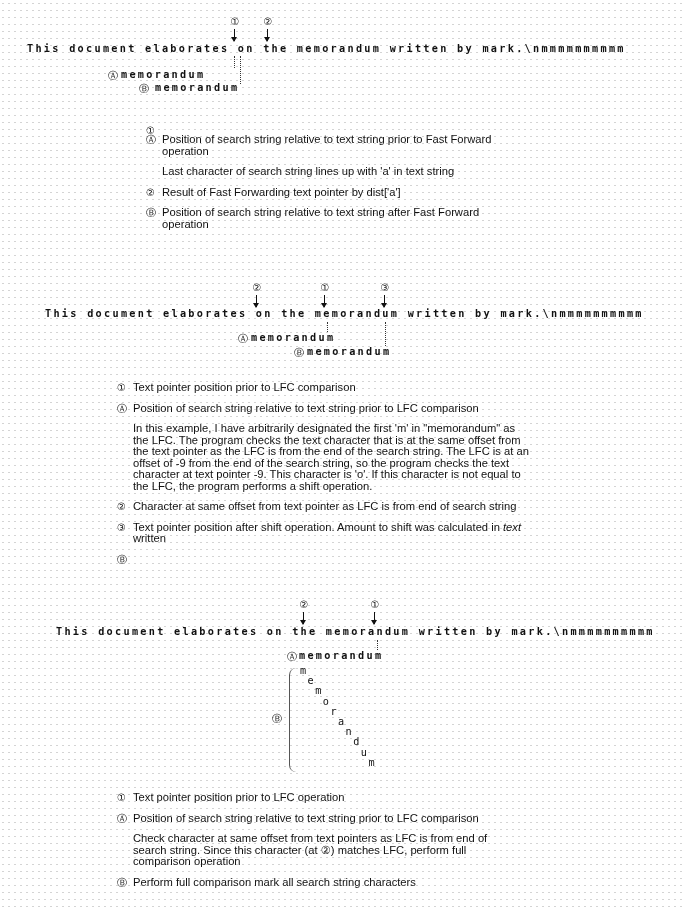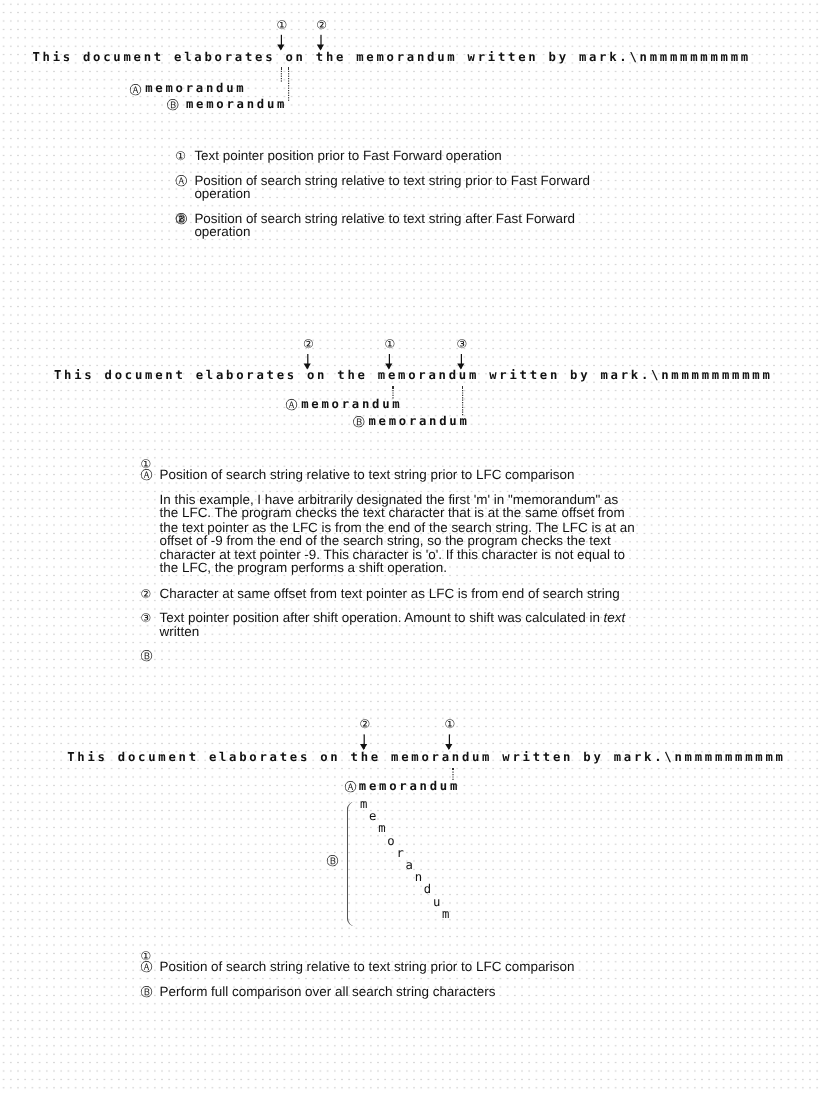--- a/index.html
+++ b/index.html
@@ -90,23 +90,24 @@
   <span class="marker" style="left:106px;top:71px;">Ⓐ</span>
   <div class="mono" style="left:121px;top:69px;">memorandum</div>
 
   <div class="dots" style="left:240px;top:56px;height:28px;"></div>
 
   <span class="marker" style="left:137px;top:84px;">Ⓑ</span>
   <div class="mono" style="left:155px;top:82px;">memorandum</div>
 </div>
 
 <div class="legend" style="left:146px;top:125px;width:360px;">
-  <div class="item"><span class="sym">①</span><span>Text pointer position prior to Fast Forward operation</span></div>
+  <div class="item"><span class="sym">①</span></div>
   <div class="item" style="width:330px"><span class="sym">Ⓐ</span><span>Position of search string relative to text string prior to Fast Forward operation</span></div>
-  <div class="item"><span class="sym">②</span></div>
+  <div class="note">Last character of search string lines up with 'a' in text string</div>
+  <div class="item"><span class="sym">②</span><span>Result of Fast Forwarding text pointer by dist['a']</span></div>
   <div class="item" style="width:330px"><span class="sym">Ⓑ</span><span>Position of search string relative to text string after Fast Forward operation</span></div>
 </div>
 
 <div>
   <span class="marker" style="left:250px;top:283px;">②</span>
   <span class="marker" style="left:318px;top:283px;">①</span>
   <span class="marker" style="left:378px;top:283px;">③</span>
   <div class="arrow" style="left:256px;top:295px;height:12px;"></div>
   <div class="arrow" style="left:324px;top:295px;height:12px;"></div>
   <div class="arrow" style="left:384px;top:295px;height:12px;"></div>
@@ -117,21 +118,21 @@
   <div class="dots" style="left:385px;top:322px;height:24px;"></div>
 
   <span class="marker" style="left:236px;top:334px;">Ⓐ</span>
   <div class="mono" style="left:251px;top:332px;">memorandum</div>
 
   <span class="marker" style="left:292px;top:348px;">Ⓑ</span>
   <div class="mono" style="left:307px;top:346px;">memorandum</div>
 </div>
 
 <div class="legend" style="left:117px;top:382px;width:400px;">
-  <div class="item"><span class="sym">①</span></div>
+  <div class="item"><span class="sym">①</span><span>Text pointer position prior to LFC comparison</span></div>
   <div class="item"><span class="sym">Ⓐ</span><span>Position of search string relative to text string prior to LFC comparison</span></div>
   <div class="note" style="width:396px">In this example, I have arbitrarily designated the first 'm' in "memorandum" as the LFC. The program checks the text character that is at the same offset from the text pointer as the LFC is from the end of the search string. The LFC is at an offset of -9 from the end of the search string, so the program checks the text character at text pointer -9. This character is 'o'. If this character is not equal to the LFC, the program performs a shift operation.</div>
   <div class="item"><span class="sym">②</span><span>Character at same offset from text pointer as LFC is from end of search string</span></div>
   <div class="item" style="width:400px"><span class="sym">③</span><span>Text pointer position after shift operation. Amount to shift was calculated in </span><i>text</i><span> written</span></div>
   <div class="item"><span class="sym">Ⓑ</span></div>
 </div>
 
 <div>
   <span class="marker" style="left:297px;top:600px;">②</span>
   <span class="marker" style="left:368px;top:600px;">①</span>
@@ -156,16 +157,17 @@
       <span class="vchar" style="left: 330.4px; top: 706.8px;">r</span>
       <span class="vchar" style="left: 338px; top: 717px;">a</span>
       <span class="vchar" style="left: 345.6px; top: 727.2px;">n</span>
       <span class="vchar" style="left: 353.2px; top: 737.4px;">d</span>
       <span class="vchar" style="left: 360.8px; top: 747.6px;">u</span>
       <span class="vchar" style="left: 368.4px; top: 757.8px;">m</span>
     </div>
 </div>
 
 <div class="legend" style="left:117px;top:792px;width:380px;">
-  <div class="item"><span class="sym">①</span></div>
+  <div class="item"><span class="sym">①</span><span>Text pointer position prior to LFC operation</span></div>
   <div class="item"><span class="sym">Ⓐ</span><span>Position of search string relative to text string prior to LFC comparison</span></div>
-  <div class="item"><span class="sym">Ⓑ</span><span>Perform full comparison over all search string characters</span></div>
+  <div class="note" style="width:360px"><span>Check character at same offset from text pointers as LFC is from end of search string. Since this character (at </span><span>②</span><span>) matches LFC, perform full comparison operation</span></div>
+  <div class="item"><span class="sym">Ⓑ</span><span>Perform full comparison mark all search string characters</span></div>
 </div>
 
 </body></html>

